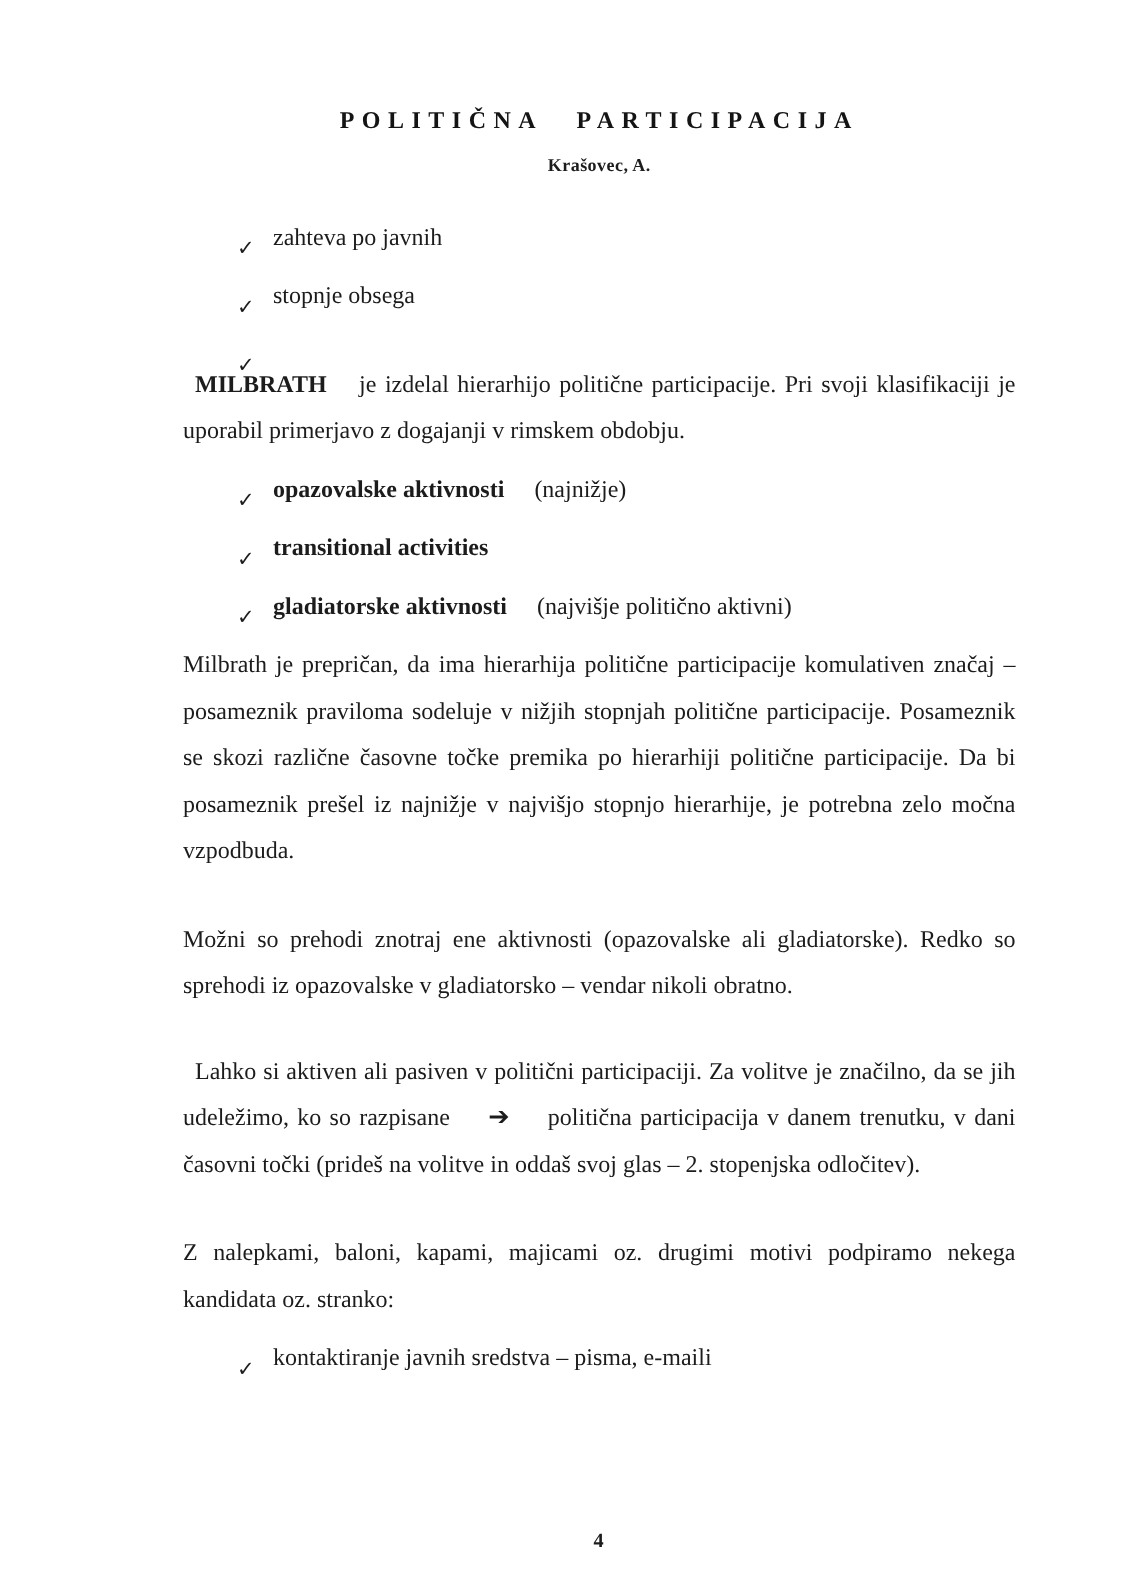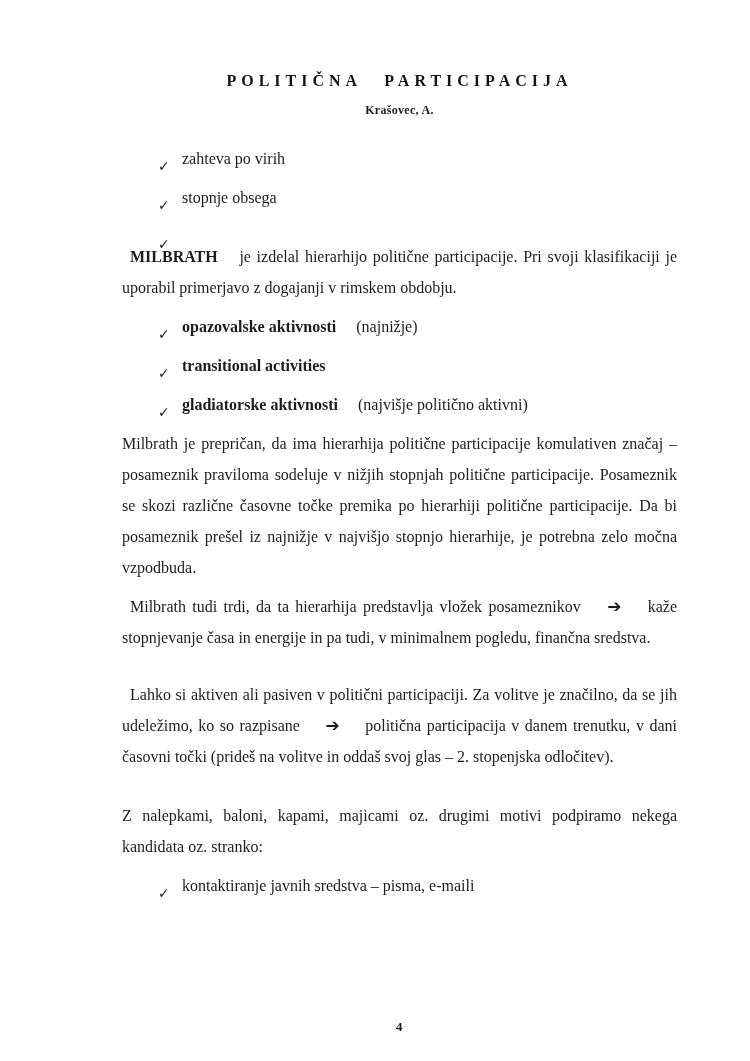--- a/index.html
+++ b/index.html
@@ -81,21 +81,21 @@
 <div class="page">
 
   <header class="doc-header">
     <h1 class="doc-title">POLITIČNA PARTICIPACIJA</h1>
     <div class="doc-author">Krašovec, A.</div>
   </header>
 
   <ul class="check-list mt-list">
     <li class="check-item">
       <span class="check-icon">✓</span>
-      <span>zahteva po virih</span>
+      <span>zahteva po javnih</span>
     </li>
     <li class="check-item">
       <span class="check-icon">✓</span>
       <span>stopnje obsega</span>
     </li>
     <li class="check-item">
       <span class="check-icon">✓</span>
     </li>
   </ul>
 
@@ -111,22 +111,22 @@
       <span class="bold">transitional activities</span><span></span>
     </li>
     <li class="check-item">
       <span class="check-icon">✓</span>
       <span class="bold">gladiatorske aktivnosti</span><span> (najvišje politično aktivni)</span>
     </li>
   </ul>
 
   <p class="para">Milbrath je prepričan, da ima hierarhija politične participacije komulativen značaj – posameznik praviloma sodeluje v nižjih stopnjah politične participacije. Posameznik se skozi različne časovne točke premika po hierarhiji politične participacije. Da bi posameznik prešel iz najnižje v najvišjo stopnjo hierarhije, je potrebna zelo močna vzpodbuda.</p>
 
-  <p class="para"><span>Milbrath tudi trdi, da ta hierarhija predstavlja vložek posameznikov </span><span class="arrow-icon">➔</span><span> kaže stopnjevanje časa in energije in pa tudi, v minimalnem pogledu, finančna sredstva.</span></p>
 
+  <p class="para mt-lg">Možni so prehodi znotraj ene aktivnosti (opazovalske ali gladiatorske). Redko so sprehodi iz opazovalske v gladiatorsko – vendar nikoli obratno.</p>
 
   <p class="para mt-md"><span>Lahko si aktiven ali pasiven v politični participaciji. Za volitve je značilno, da se jih udeležimo, ko so razpisane </span><span class="arrow-icon">➔</span><span> politična participacija v danem trenutku, v dani časovni točki (prideš na volitve in oddaš svoj glas – 2. stopenjska odločitev).</span></p>
 
   <p class="para mt-lg">Z nalepkami, baloni, kapami, majicami oz. drugimi motivi podpiramo nekega kandidata oz. stranko:</p>
 
   <ul class="check-list">
     <li class="check-item">
       <span class="check-icon">✓</span>
       <span>kontaktiranje javnih sredstva – pisma, e-maili</span>
     </li>

